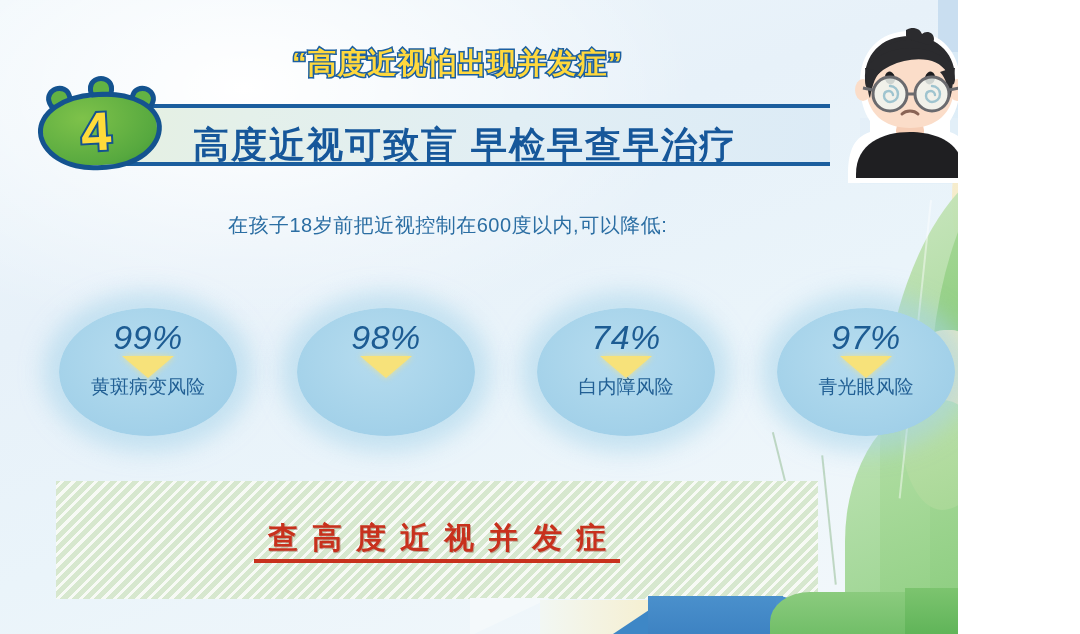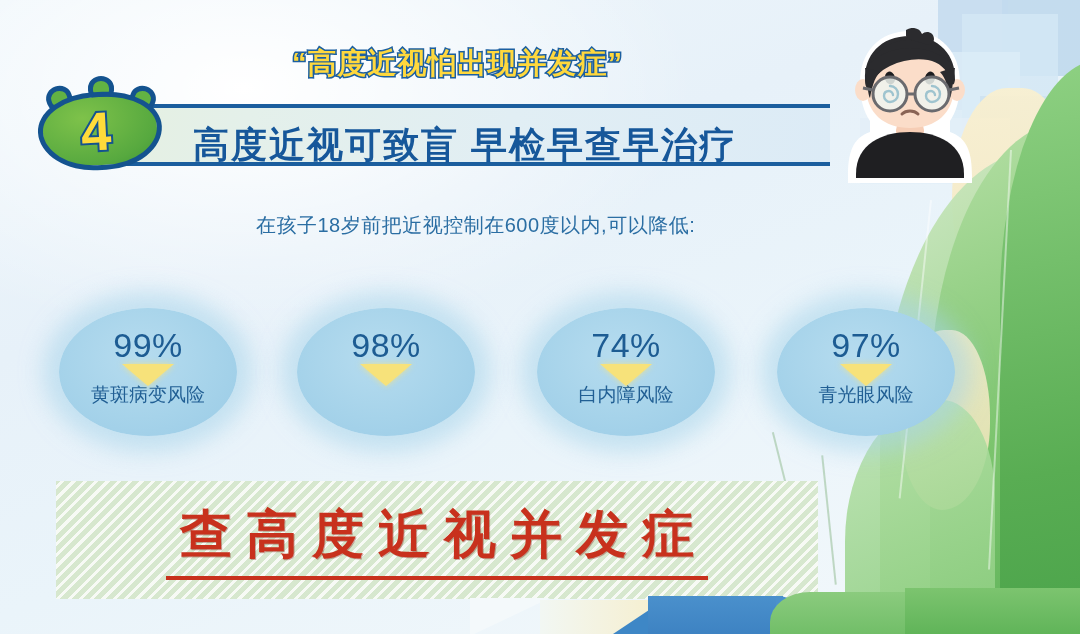--- a/index.html
+++ b/index.html
@@ -6,21 +6,21 @@
     margin: 0;
     padding: 0;
     background: #ffffff;
   }
   body {
     font-family: "Liberation Sans", "DejaVu Sans", sans-serif;
   }
 
   #poster {
     position: relative;
-    width: 1080px;
+    width: 958px;
     height: 634px;
     overflow: hidden;
     background: linear-gradient(160deg, #eef6fb 0%, #e7f1f9 35%, #eaf4fa 60%, #f3f8fb 100%);
   }
 
   
   .bg-layer {
     position: absolute;
     inset: 0;
     overflow: hidden;
@@ -234,21 +234,20 @@
   .boy svg { display: block; }
 
   
   .subtitle {
     position: absolute;
     left: 228px; top: 212px;
     font-size: 20px;
     color: #2b6ea3;
     letter-spacing: .5px;
     white-space: nowrap;
-    margin-left: 28px;
   }
 
   
   .bubble {
     position: absolute;
     width: 178px; height: 128px;
     top: 308px;
     border-radius: 50%;
     background: radial-gradient(ellipse at 45% 38%, #b6dcef 0%, #a6d3ea 55%, #9acbe6 100%);
     display: flex;
@@ -256,25 +255,26 @@
     align-items: center;
     justify-content: flex-start;
     box-shadow: 0 0 22px 16px rgba(166,211,234,.55);
   }
   .bubble.b1 { left: 59px;  }
   .bubble.b2 { left: 297px; }
   .bubble.b3 { left: 537px; }
   .bubble.b4 { left: 777px; }
 
   .bubble .pct {
-    margin-top: 20px;
+    margin-top: 12px;
     font-size: 34px;
     color: #1d5c93;
     letter-spacing: .5px;
     line-height: 1;
+    font-style: italic;
   }
   .bubble .arrow {
     width: 0; height: 0;
     margin-top: 2px;
     border-left: 26px solid transparent;
     border-right: 26px solid transparent;
     border-top: 22px solid #f7e27a;
     filter: drop-shadow(0 0 3px rgba(247,226,122,.8));
   }
   .bubble .lbl {
@@ -295,27 +295,26 @@
         rgba(255,255,255,.72) 0px,
         rgba(255,255,255,.72) 3px,
         rgba(205,226,195,.55) 3px,
         rgba(205,226,195,.55) 8px
     );
     display: flex;
     align-items: center;
     justify-content: center;
   }
   .banner-text {
-    font-size: 52px;
+    font-size: 30px;
     font-weight: bold;
     color: #c8311d;
     letter-spacing: 14px;
     text-indent: 14px;
     border-bottom: 4px solid #c8311d;
-    padding-bottom: 6px;
     text-shadow: 1px 1px 0 rgba(120,30,18,.35);
     white-space: nowrap;
   }
 </style>
 </head>
 <body>
 
 <div id="poster">
 
   <div class="bg-layer">

